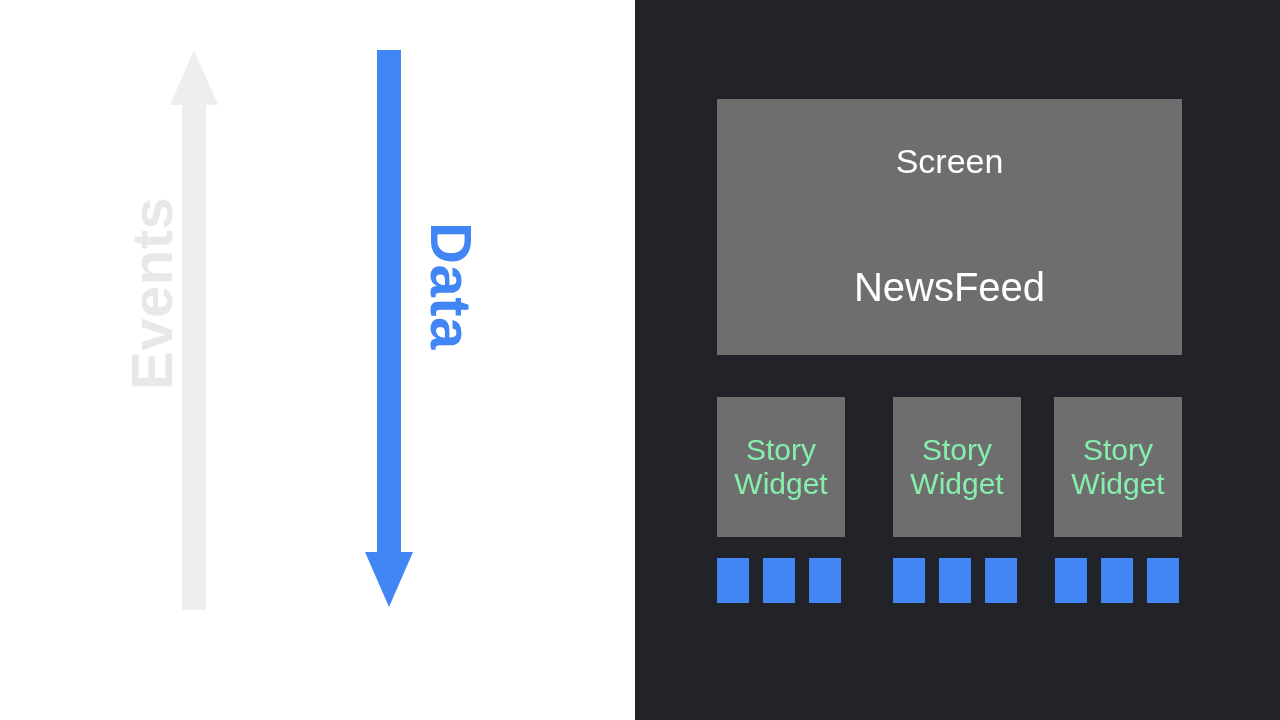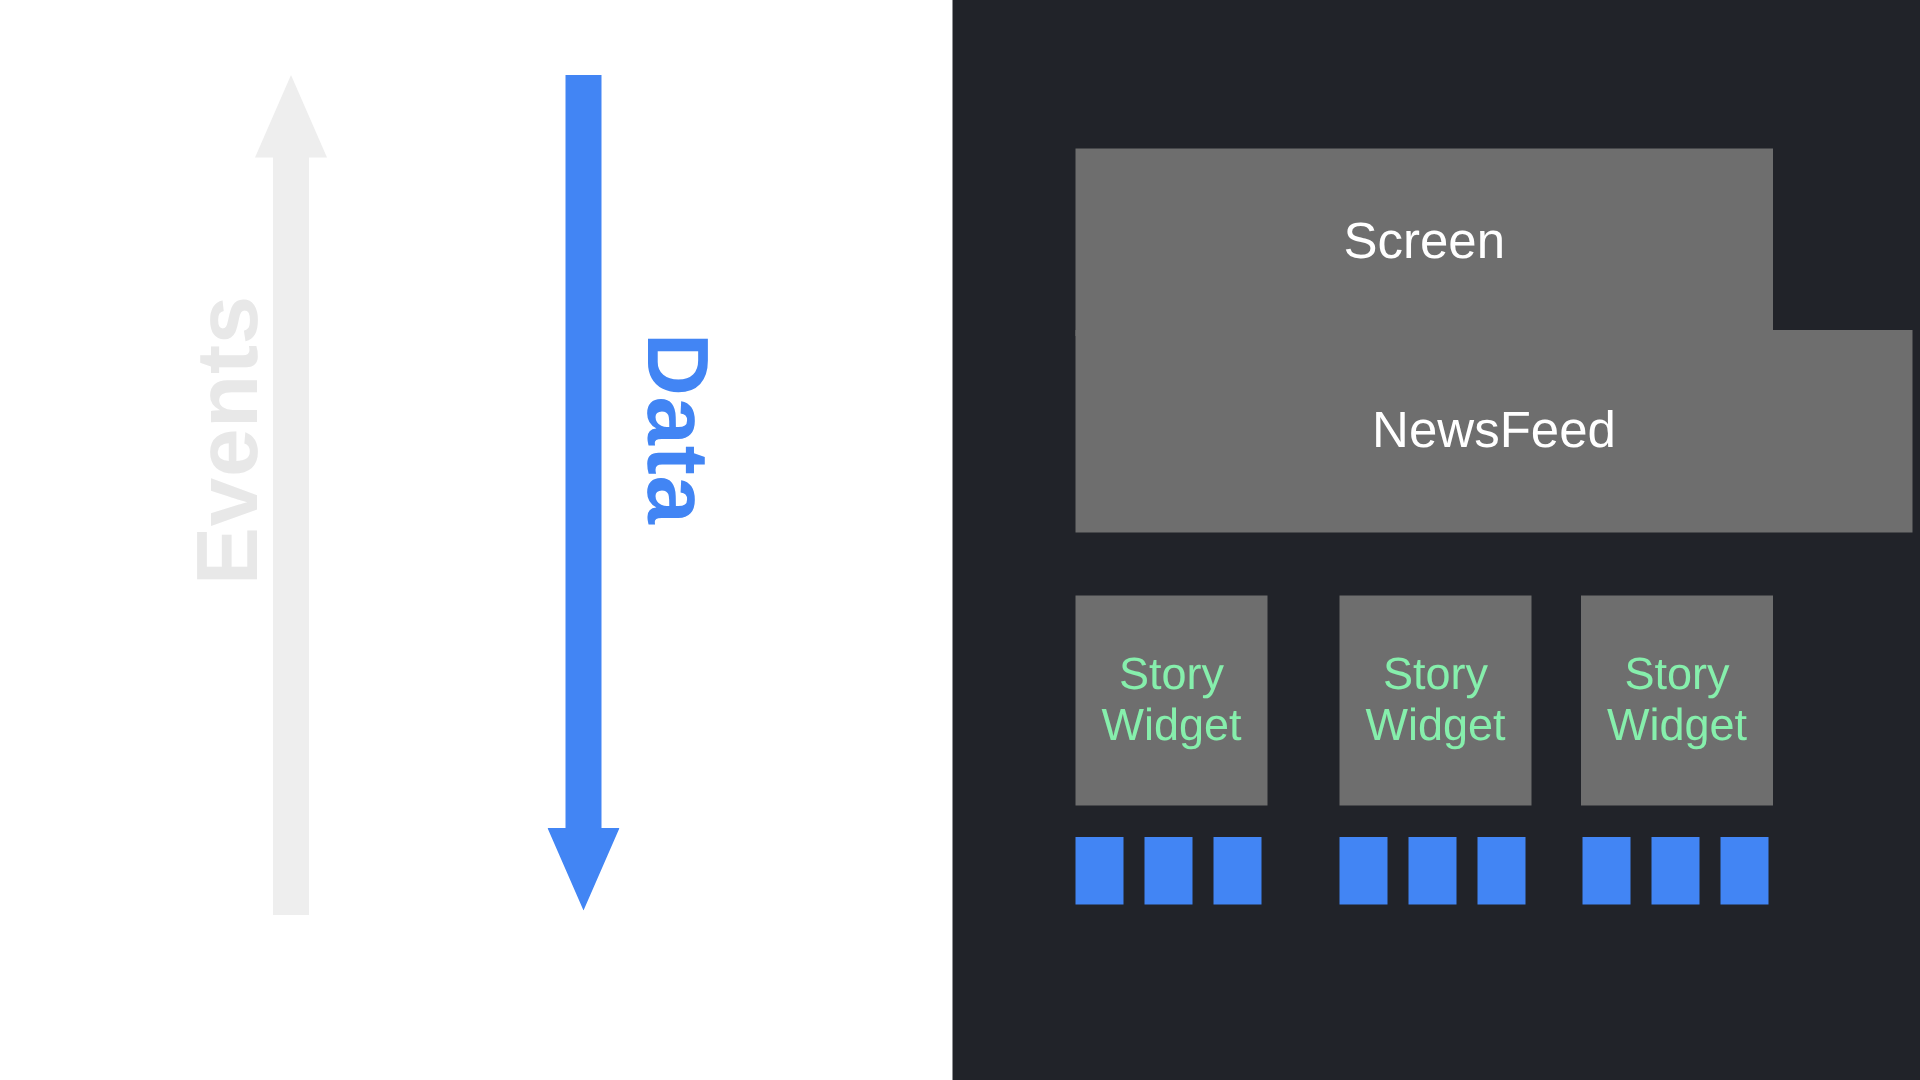--- a/index.html
+++ b/index.html
@@ -98,23 +98,23 @@
     left: 82px;
     top: 51px;
     width: 465px;
     height: 125px;
     font-size: 34px;
     margin-top: 48px;
   }
   .box-newsfeed {
     left: 82px;
     top: 220px;
-    width: 558px;
+    width: 465px;
     height: 135px;
-    font-size: 34px;
+    font-size: 40px;
   }
 
   .story-row {
     position: absolute;
     left: 82px;
     top: 397px;
     width: 465px;
     height: 140px;
   }
   .box-story {

